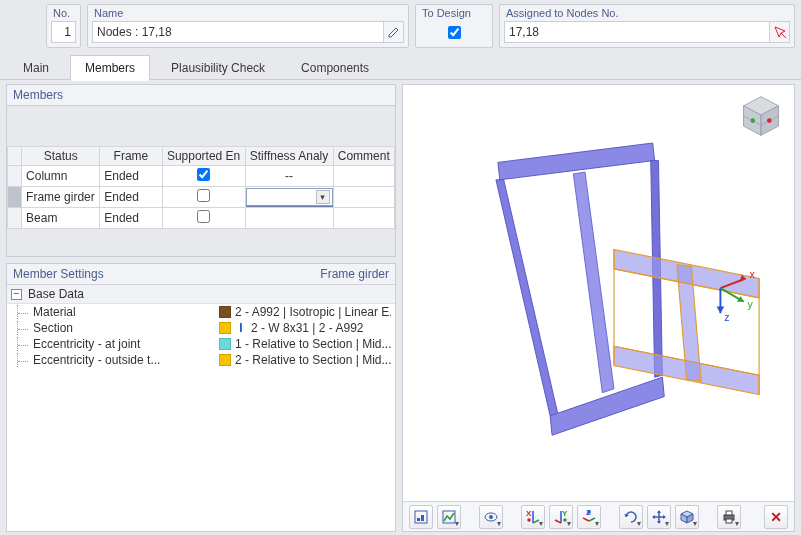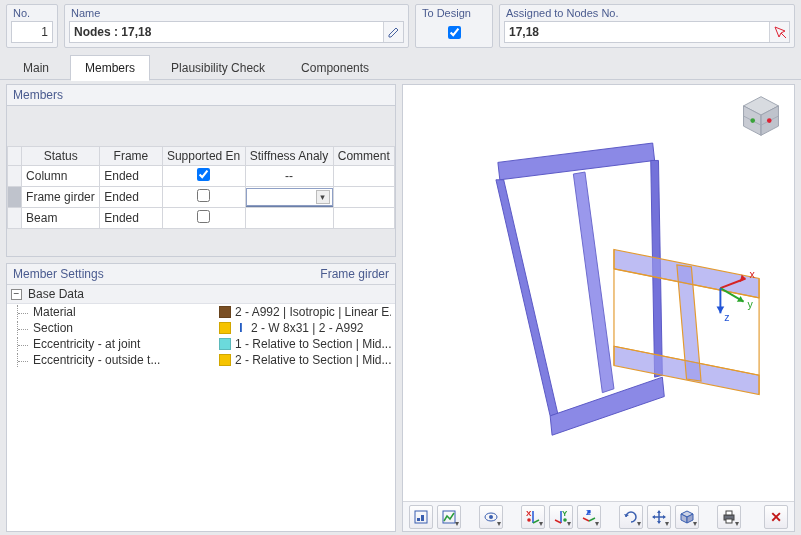--- a/index.html
+++ b/index.html
@@ -35,25 +35,25 @@
   }
   .field-input {
     background: #fff;
     border: 1px solid #c9cdd6;
     height: 22px;
     line-height: 20px;
     padding: 0 4px;
     font-size: 12px;
     color: #333;
   }
-  .fg-no { width: 52px; }
+  .fg-no { width: 35px; margin-left: 40px; }
   .fg-no .field-input { text-align: right; }
   .fg-name { flex: 1; }
   .fg-name .field-input { width: 100%; }
-  .field-input-wrap { position: relative; display: flex; font-weight: bold; }
+  .field-input-wrap { position: relative; display: flex; }
   .field-input-wrap .field-input { flex: 1; }
   .input-side-btn {
     position: absolute; right: 1px; top: 1px;
     width: 20px; height: 20px;
     background: #f4f5f8;
     border-left: 1px solid #d0d3da;
     display: flex; align-items: center; justify-content: center;
     cursor: pointer;
     font-size: 11px;
     color: #445;

